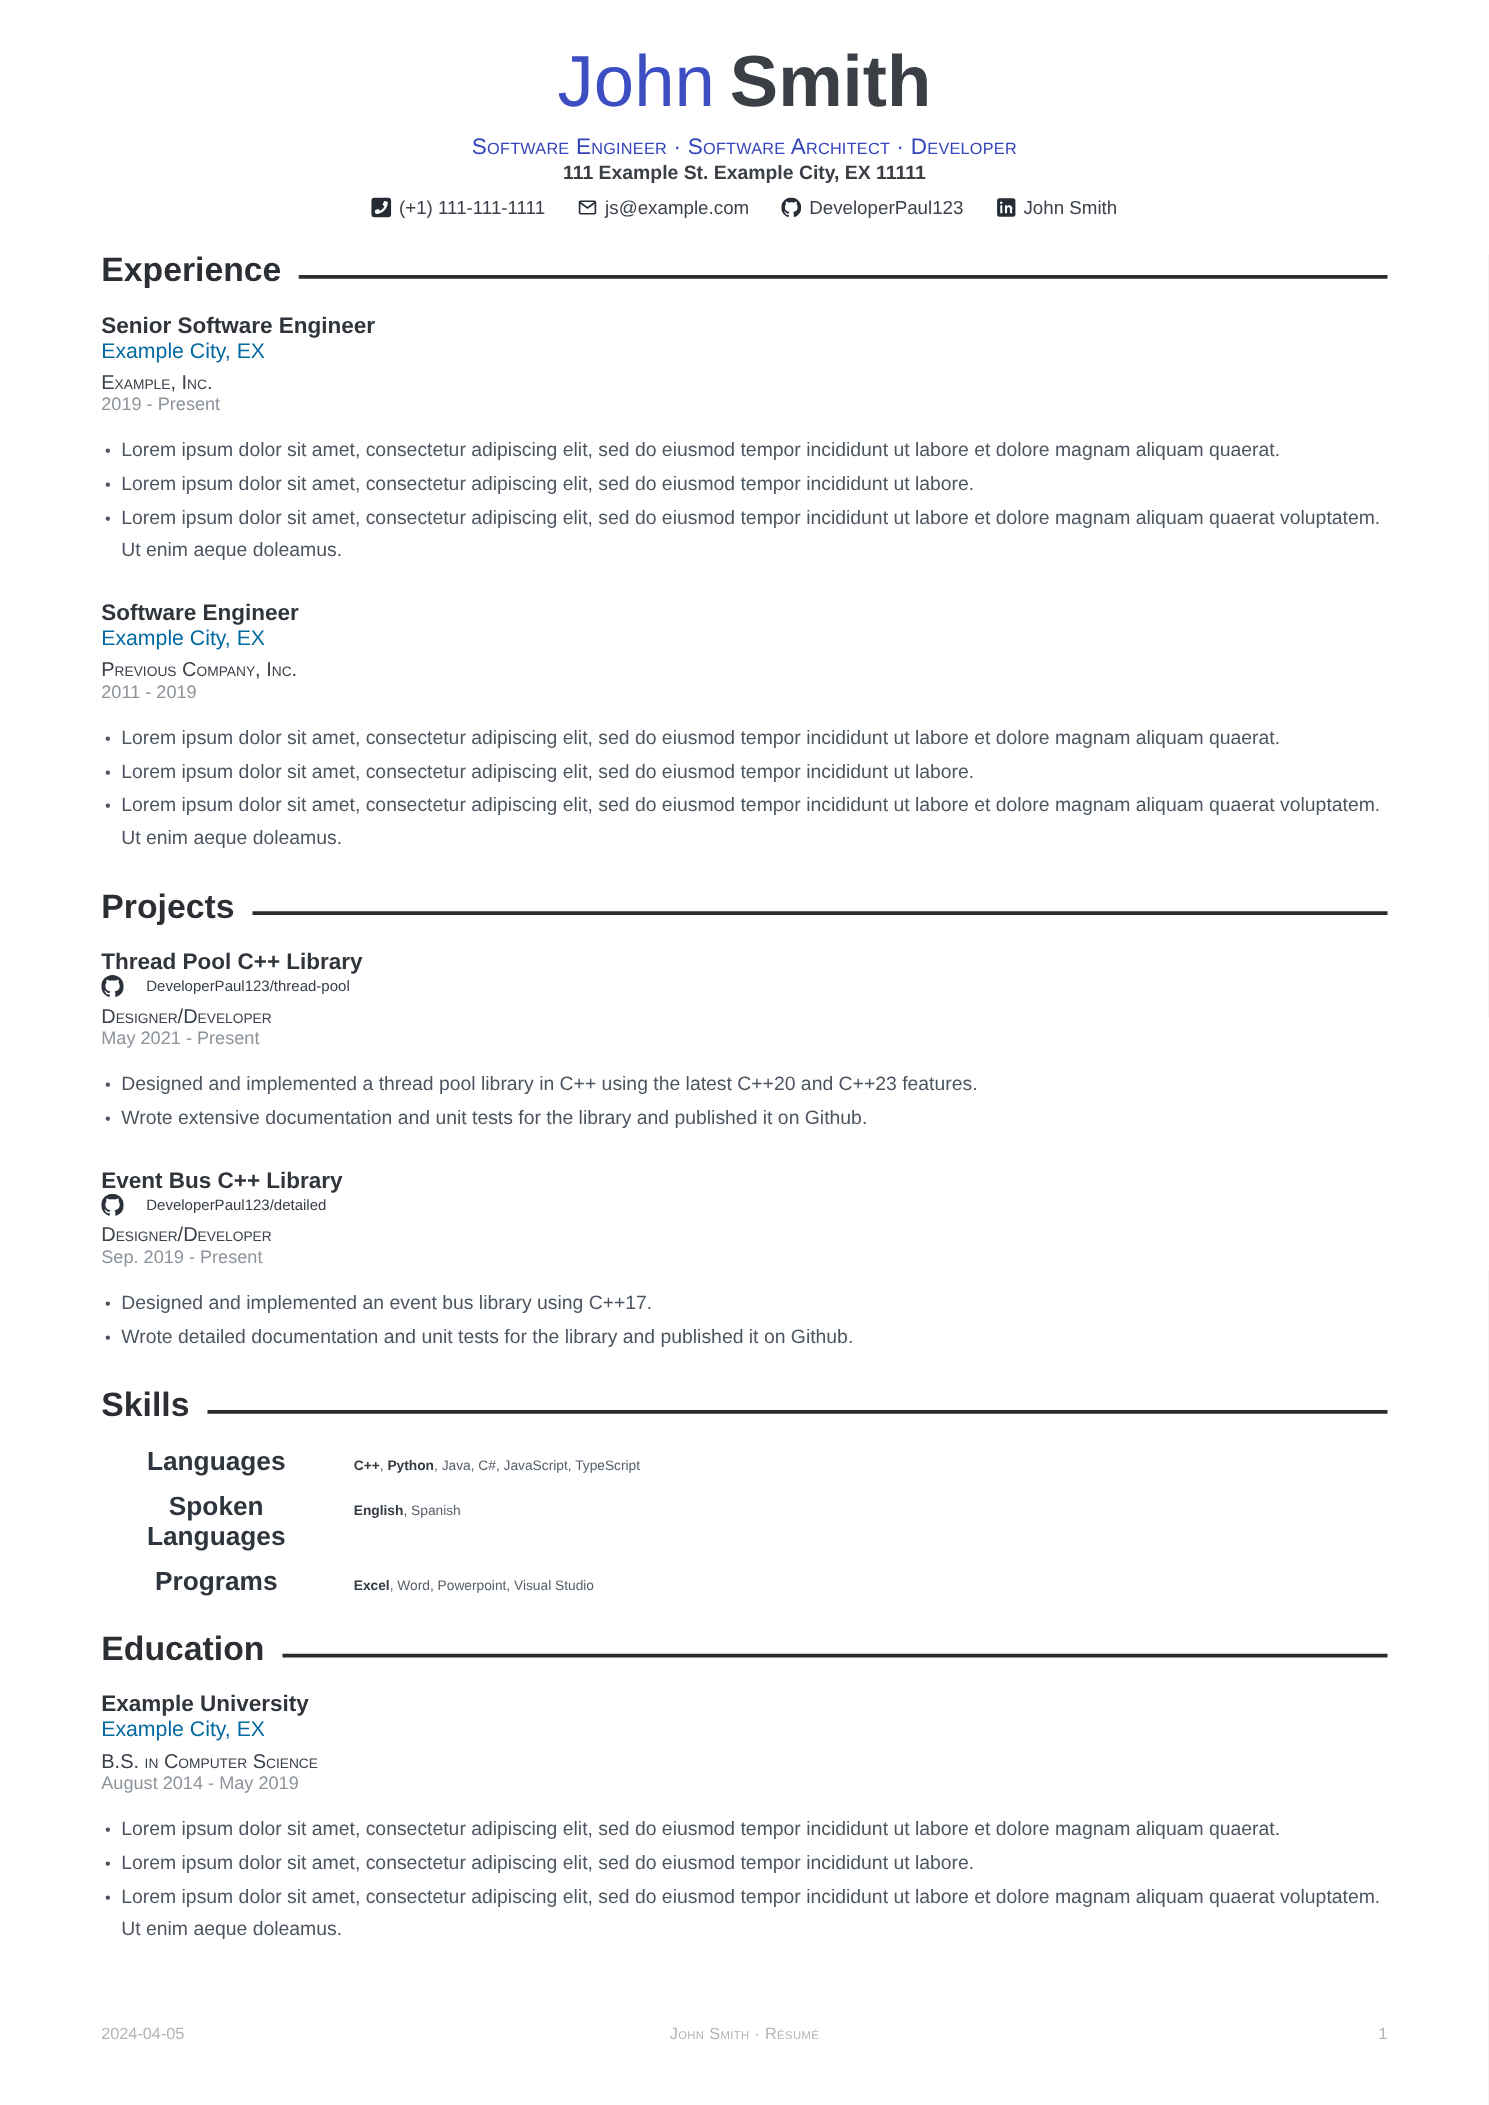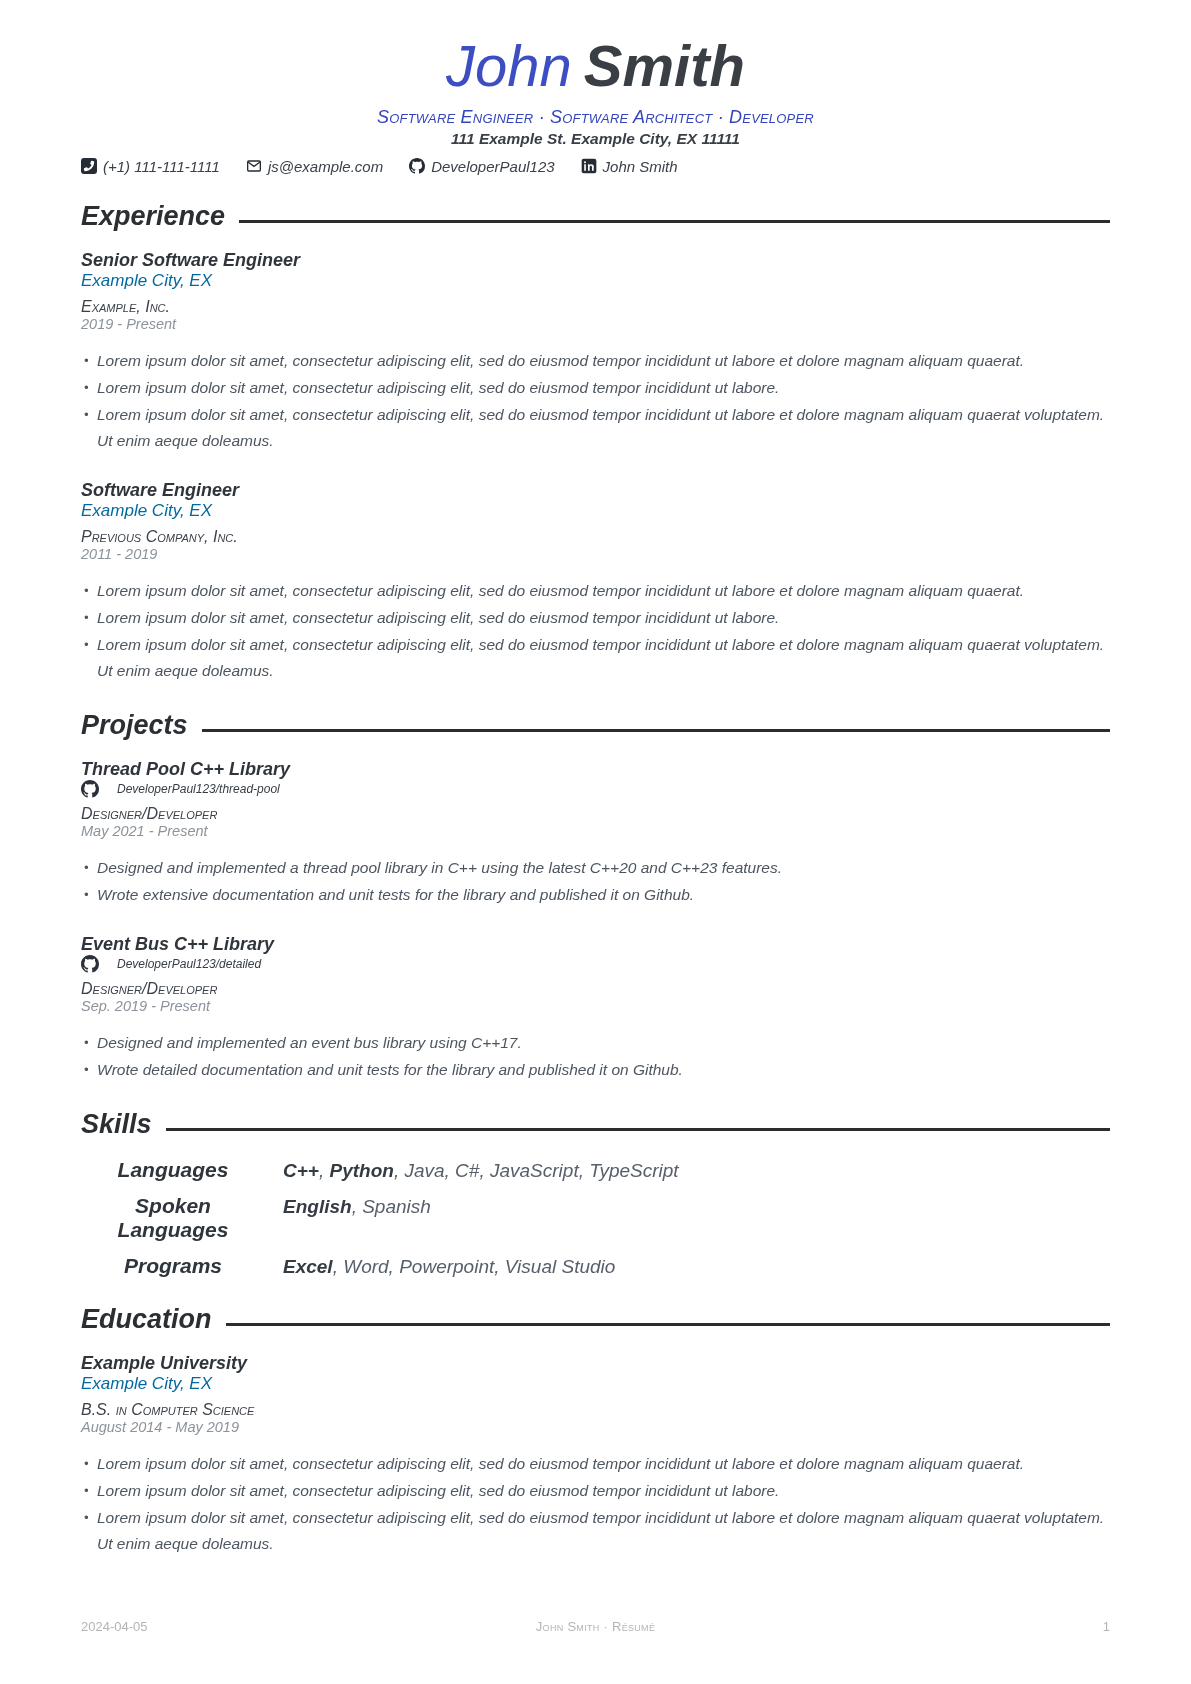--- a/index.html
+++ b/index.html
@@ -6,38 +6,38 @@
   .page {
     position: relative;
     width: 1191px;
     height: 1684px;
     margin: 0 auto;
     background: #ffffff;
     font-family: "Liberation Sans", sans-serif;
     color: #4d5660;
     overflow: hidden;
   }
-  .content { padding: 36px 81px 0 81px; font-style: italic; }
+  .content { padding: 36px 81px 0 81px; }
 
   
   .hdr { text-align: center; }
   .name { font-size: 58px; line-height: 1.05; letter-spacing: 0px; }
   .name .first { color: #3c4ec2; font-weight: 300; }
   .name .last  { color: #3a3e45; font-weight: 700; margin-left: 12px; }
   .tagline {
     margin-top: 10px;
     font-variant: small-caps;
     font-size: 18px;
     color: #3444bb;
     letter-spacing: .2px;
   }
   .address { margin-top: 2px; font-size: 15.5px; font-weight: 700; color: #3a3f46; }
   .contacts {
     margin-top: 10px;
-    display: flex; align-items: center; gap: 26px;
+    display: flex; justify-content: center; align-items: center; gap: 26px;
     font-size: 15px; color: #3c424b;
   }
   .contact { display: inline-flex; align-items: center; gap: 6px; cursor: pointer; }
   .cicon { width: 16px; height: 16px; color: #262c36; display: inline-block; flex: none; }
   .cicon svg { width: 100%; height: 100%; display: block; }
 
   
   .sec-head { display: flex; align-items: center; margin-top: 26px; margin-bottom: 18px; }
   .sec-head .t { font-size: 27px; font-weight: 700; color: #2b2e33; white-space: nowrap; }
   .sec-head .rule { flex: 1; height: 3px; background: #2c2c2c; margin-left: 14px; margin-top: 10px; }
@@ -62,21 +62,21 @@
   ul.bullets li::before {
     content: "•";
     position: absolute; left: -13px; top: 0;
     font-size: 13px; color: #4d5660;
   }
 
   
   .skills { margin-top: 4px; }
   .skill-row { display: flex; align-items: baseline; margin-bottom: 12px; }
   .skill-label { width: 184px; flex: none; text-align: center; font-size: 21px; font-weight: 700; color: #2f353c; }
-  .skill-value { margin-left: 18px; font-size: 19px; color: #565f6a; }
+  .skill-value { margin-left: 18px; font-size: 11px; color: #565f6a; }
   .skill-value .b { font-weight: 700; color: #343b43; }
 
   
   .footer {
     position: absolute; left: 81px; right: 81px; bottom: 50px;
     display: flex; align-items: baseline;
     font-size: 13px; color: #b4b4b4;
   }
   .footer .fl { flex: 1; text-align: left; }
   .footer .fc { flex: 1; text-align: center; font-variant: small-caps; letter-spacing: .3px; }

